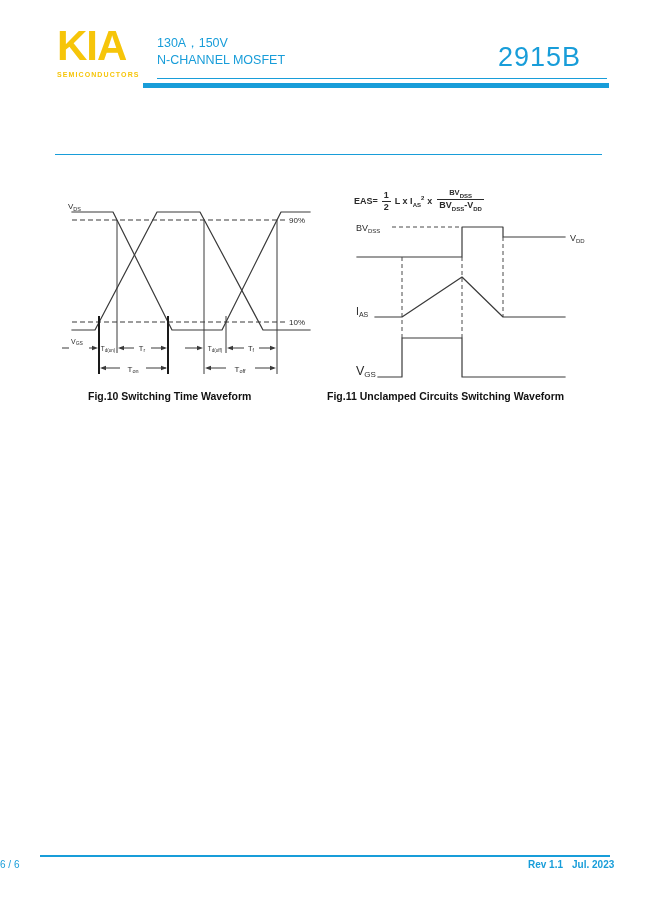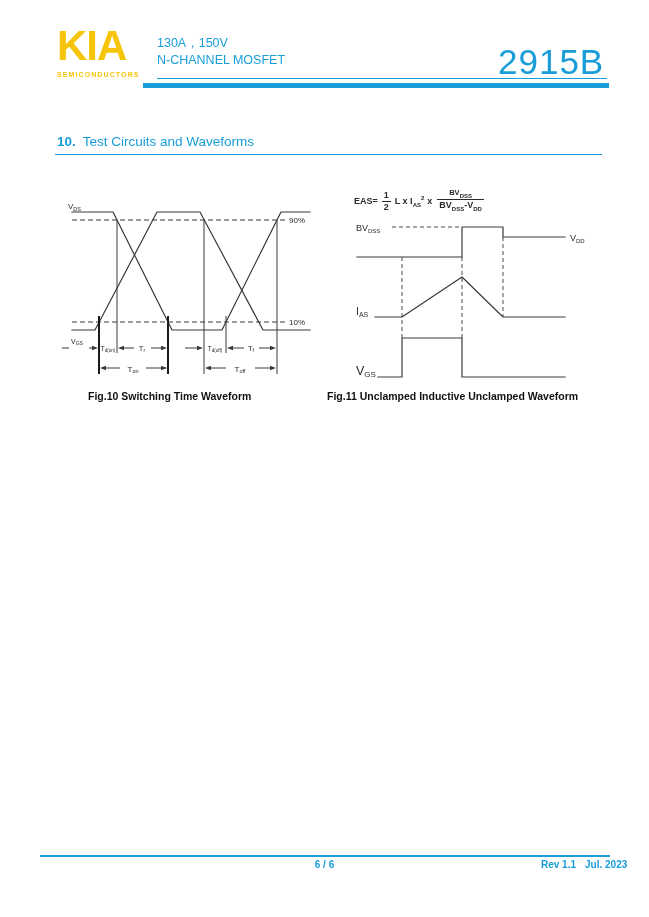--- a/index.html
+++ b/index.html
@@ -7,21 +7,21 @@
   body { font-family:"Liberation Sans", sans-serif; }
   .page {
     position:relative; width:649px; height:917px; background:#ffffff;
     margin:0 auto; overflow:hidden;
   }
   
   .logo { position:absolute; left:57px; top:26px; width:110px; }
   .logo-text { font-size:42px; font-weight:bold; color:#f6c50a; letter-spacing:-1px; line-height:40px; }
   .logo-sub { font-size:7px; font-weight:bold; color:#f6c50a; letter-spacing:1.1px; margin-top:5px; white-space:nowrap; }
   .spec { position:absolute; left:157px; top:35px; color:#189dd9; font-weight:normal; font-size:12.5px; line-height:17px; white-space:nowrap; }
-  .part-number { position:absolute; left:498px; top:42px; color:#189dd9; font-size:35px; letter-spacing:1px; }
+  .part-number { position:absolute; left:498px; top:42px; color:#189dd9; font-size:27px; letter-spacing:1px; }
   .rule-thin  { position:absolute; left:157px; top:78px; width:450px; height:1px; background:#189dd9; }
   .rule-thick { position:absolute; left:143px; top:83px; width:466px; height:5px; background:#189dd9; }
   
   .section-title { position:absolute; left:57px; top:134px; font-size:13.5px; color:#189dd9; white-space:nowrap; }
   .section-title .num { font-weight:bold; margin-right:7px; }
   .section-rule { position:absolute; left:55px; top:154px; width:547px; height:1px; background:#189dd9; }
   
   .fig10-svg { position:absolute; left:62px; top:196px; }
   .fig11-svg { position:absolute; left:330px; top:218px; }
   svg text { fill:#2a2a2a; font-family:"Liberation Sans", sans-serif; }
@@ -44,22 +44,22 @@
   .frac { display:inline-flex; flex-direction:column; align-items:center; margin:0 4px; line-height:1.15; }
   .frac .den { border-top:1px solid #2a2a2a; padding:0 2px; }
   .frac .num { padding:0 2px; }
   .frac2 .num { font-size:7.5px; }
   .times { margin-left:3px; margin-right:1px; }
   
   .caption { position:absolute; top:390px; font-size:10.5px; font-weight:bold; color:#111; white-space:nowrap; }
   .cap10 { left:88px;text-align:right; } .cap11 { left:327px; }
   
   .footer-rule { position:absolute; left:40px; top:855px; width:570px; height:2px; background:#189dd9; }
-  .footer-page { position:absolute; left:0; right:0; top:859px; text-align:center; font-size:10px; font-weight:bold; color:#189dd9; }
-  .footer-rev  { position:absolute; left:505px; top:859px; font-size:10px; font-weight:bold; color:#189dd9; white-space:nowrap;padding-left:36px; }
+  .footer-page { position:absolute; left:0; right:0; top:859px; font-size:10px; font-weight:normal; color:#189dd9; }
+  .footer-rev  { position:absolute; left:492px; top:859px; font-size:10px; font-weight:bold; color:#189dd9; white-space:nowrap;padding-left:36px; }
   .footer-rev .date { margin-left:9px; }
 </style>
 </head>
 <body>
 
 <div class="page">
 
   <div class="header">
     <div class="logo">
       <div class="logo-text">KIA</div>
@@ -67,23 +67,20 @@
     </div>
     <div class="spec">
       <div>130A，150V</div>
       <div>N-CHANNEL MOSFET</div>
     </div>
     <div class="part-number">2915B</div>
     <div class="rule-thin"></div>
     <div class="rule-thick"></div>
   </div>
 
-  <div class="section-title">
-    <span class="num">10.</span><span>Test Circuits and Waveforms</span>
-  </div>
   <div class="section-rule"></div>
 
   <svg class="fig10-svg" width="250" height="188" viewBox="0 0 250 188">
 
     <line class="dash" x1="10" y1="24" x2="225" y2="24"></line>
     <line class="dash" x1="10" y1="126" x2="225" y2="126"></line>
 
     <path class="wf" d="M10,16 H51 L110,134 H160 L219,16 H248"></path>
 
     <path class="wf" d="M10,134 H33 L95,16 H138 L201,134 H248"></path>
@@ -174,21 +171,21 @@
 
     <path class="wf" d="M48,159 H72 V120 H132 V159 H235"></path>
 
     <text x="26" y="13" class="t9"><tspan>BV</tspan><tspan class="s6" dy="1.5">DSS</tspan></text>
     <text x="240" y="23" class="t9"><tspan>V</tspan><tspan class="s6" dy="1.5">DD</tspan></text>
     <text x="26" y="97" class="t105"><tspan>I</tspan><tspan class="s7" dy="2">AS</tspan></text>
     <text x="26" y="157" class="t125"><tspan>V</tspan><tspan class="s8" dy="2">GS</tspan></text>
   </svg>
 
   <div class="caption cap10">Fig.10 Switching Time Waveform</div>
-  <div class="caption cap11">Fig.11 Unclamped Inductive Unclamped Waveform</div>
+  <div class="caption cap11">Fig.11 Unclamped Circuits Switching Waveform</div>
 
   <div class="footer">
     <div class="footer-rule"></div>
     <div class="footer-page">6 / 6</div>
     <div class="footer-rev">
       <span>Rev 1.1</span><span class="date">Jul. 2023</span>
     </div>
   </div>
 
 </div>

